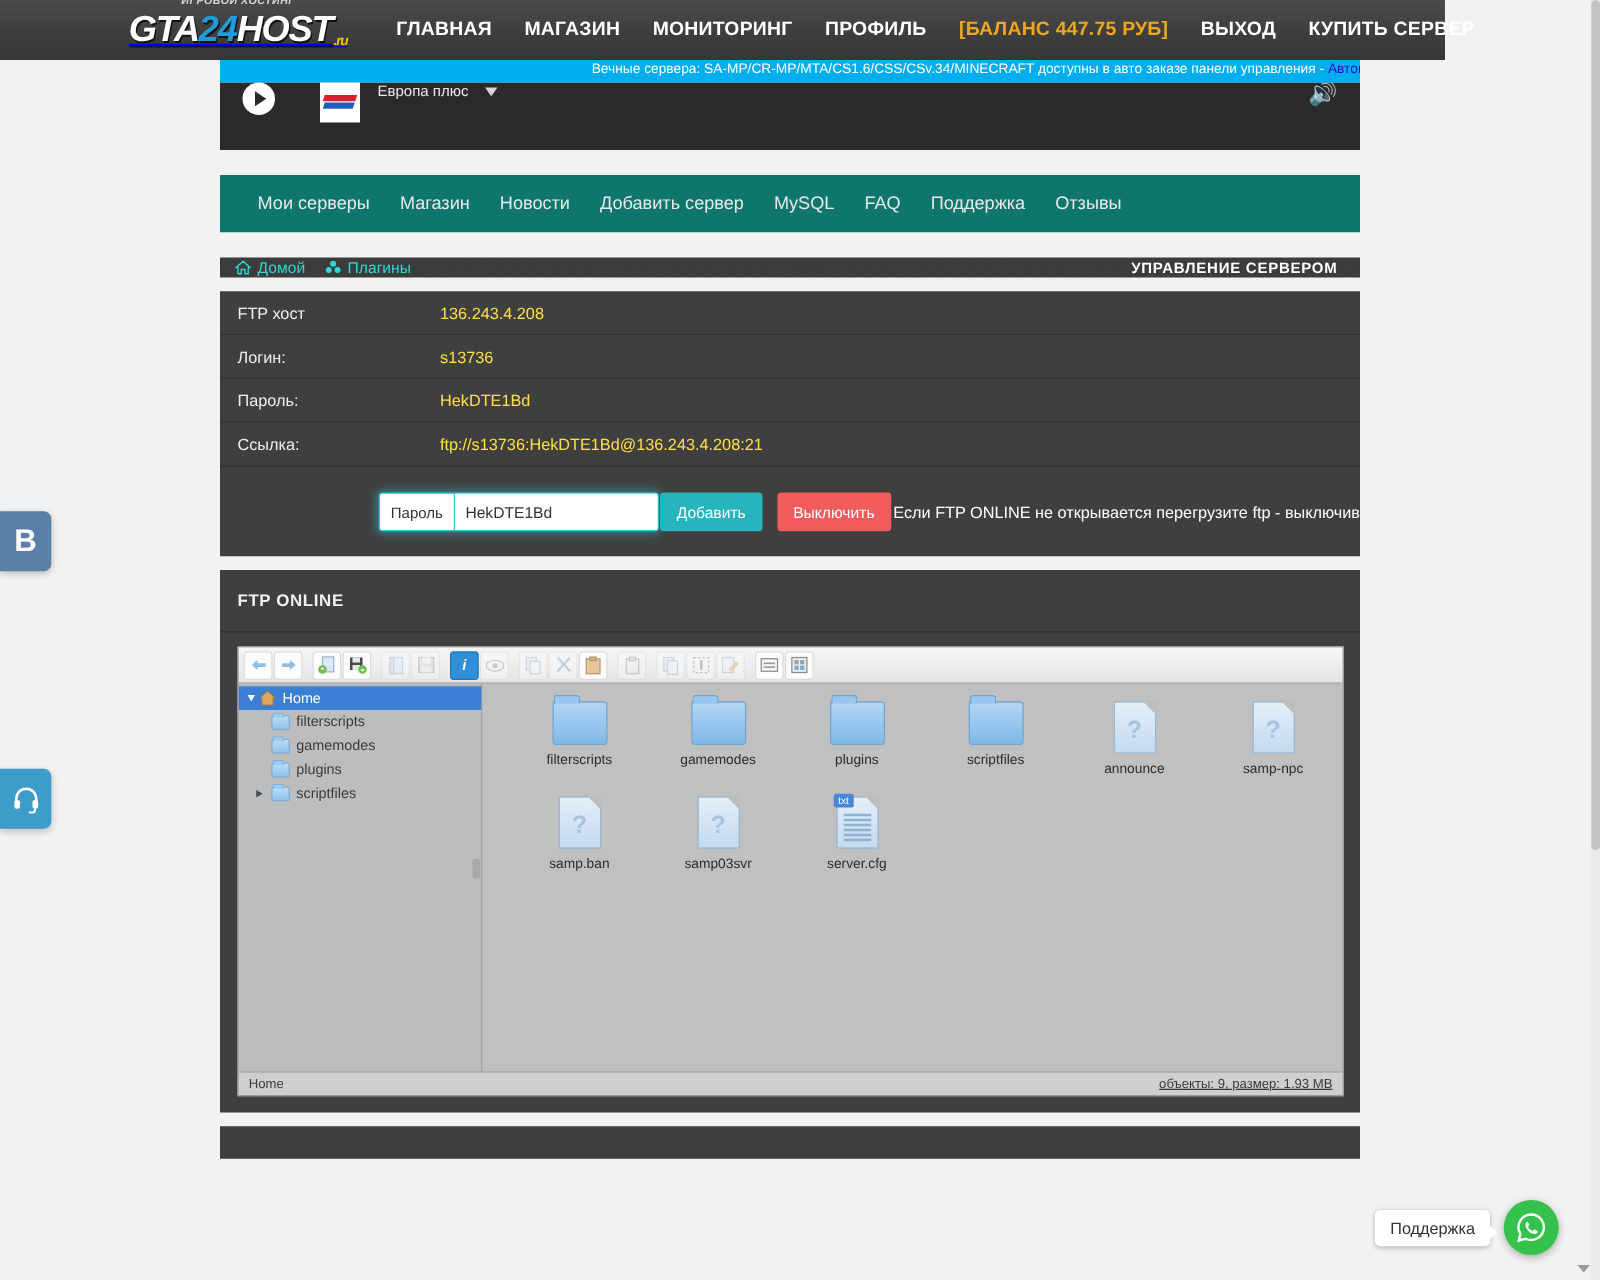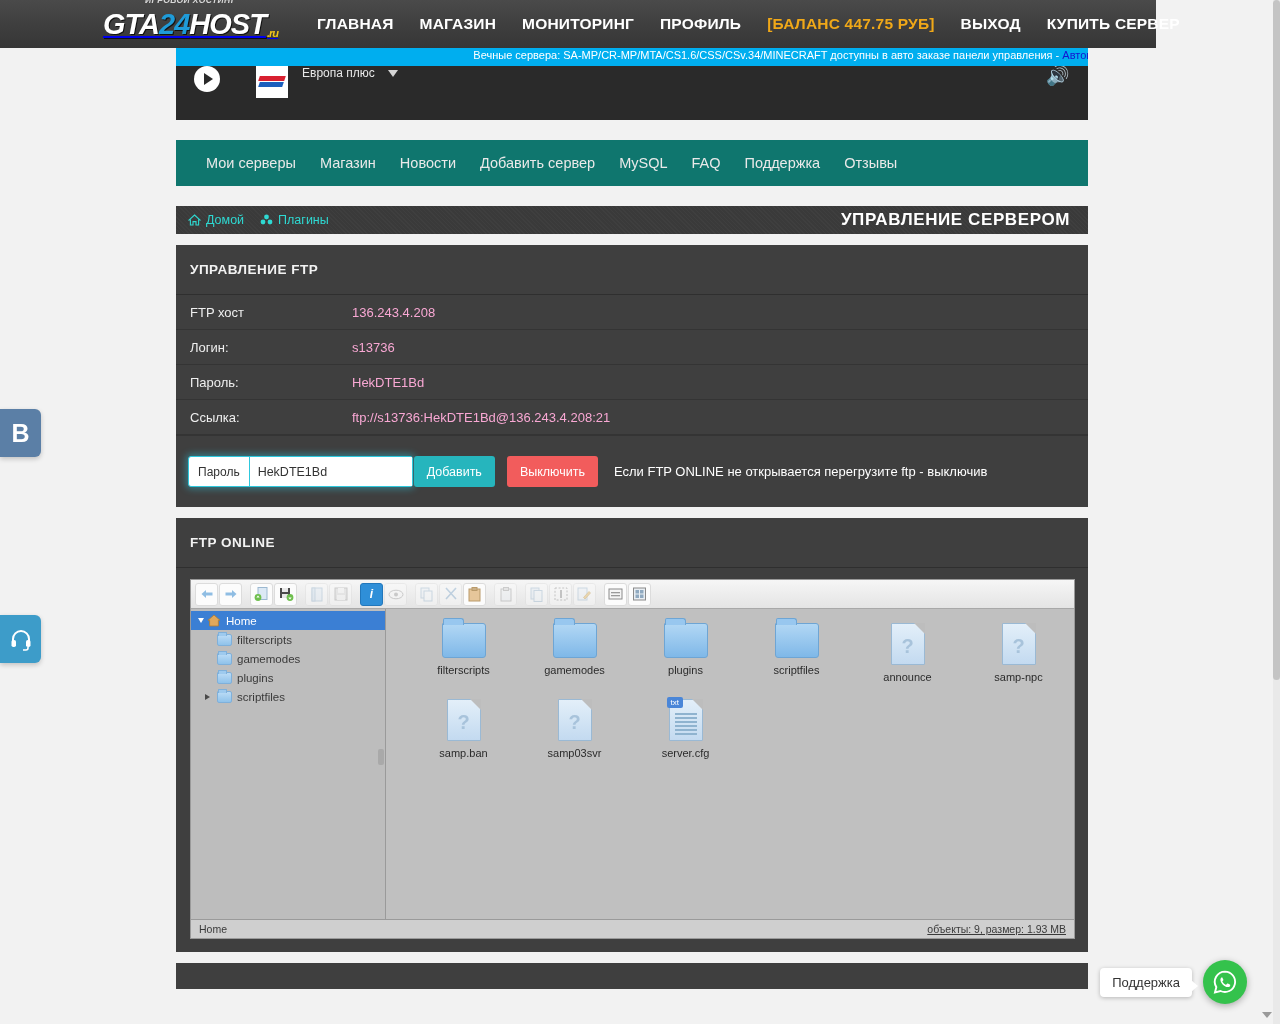--- a/index.html
+++ b/index.html
@@ -94,73 +94,74 @@
     display: flex; align-items: center; padding-left: 18px;
   }
   .menubar a {
     color: #e9e9e9; font-size: 14.5px; text-decoration: none;
     padding: 0 12px; white-space: nowrap;
   }
 
   .gap-white2 { height: 20px; background: #f2f2f2; }
 
   .crumbbar {
-    height: 28px; background: #3a3a3a;
+    height: 16px; background: #3a3a3a;
     display: flex; align-items: center; padding: 0 12px;
     background-image: repeating-linear-gradient(45deg, rgba(255,255,255,.022) 0 1px, transparent 1px 3px);
   }
   .crumb {
     display: flex; align-items: center; color: #2ed9d2;
     font-size: 12.5px; text-decoration: none; margin-right: 16px;
   }
   .crumb svg { margin-right: 5px; }
   .crumb-title {
-    margin-left: auto; color: #ffffff; font-size: 17px;
+    margin-left: auto; color: #ffffff; font-size: 12px;
     font-weight: bold; letter-spacing: .6px; padding-right: 6px;
   }
 
   .panel { background: #3f3f3f; margin-top: 11px; }
   .panel-head {
     height: 50px; display: flex; align-items: center; padding-left: 14px;
     color: #f2f2f2; font-size: 13.5px; font-weight: bold; letter-spacing: .5px;
     border-bottom: 1px solid #2f2f2f;
   }
 
   .kv-row {
     display: flex; height: 35px; align-items: center;
     border-bottom: 1px solid #343434; font-size: 13px;
   }
   .kv-row:last-of-type { border-bottom: none; }
   .kv-k { width: 176px; padding-left: 14px; color: #efefef; }
-  .kv-v { color: #f9a8d4; }
+  .kv-v { color: #fde047; }
 
   .formrow {
     display: flex; align-items: center; padding: 20px 0 20px 12px;
     border-top: 1px solid #343434;
+    justify-content: flex-end;
   }
   .inputgroup {
     display: flex; height: 31px; border: 1px solid #2ec8dd; border-radius: 3px;
     background: #fff; box-shadow: 0 0 7px 2px rgba(46,200,221,.45);
   }
   .ig-label {
     display: flex; align-items: center; padding: 0 9px;
     font-size: 12px; color: #333; border-right: 1px solid #2ec8dd;
   }
   .ig-input {
     border: none; outline: none; width: 162px; padding: 0 8px;
     font-size: 12.5px; color: #333; font-family: "Liberation Sans", sans-serif;
   }
   .btn {
     height: 31px; border: none; border-radius: 3px; cursor: pointer;
     font-size: 12.5px; color: #fff; padding: 0 13px;
     font-family: "Liberation Sans", sans-serif;
   }
   .btn-save { background: #26b5bd; margin-left: 1px; }
   .btn-off  { background: #f25c5c; margin-left: 12px; }
-  .hintnote { color: #ffffff; font-size: 13px; margin-left: 16px; }
+  .hintnote { color: #ffffff; font-size: 13px; margin-left: 2px; }
 
   
   .fm-wrap { padding: 11px 13px 13px 14px; }
   .fm {
     border: 1px solid #9a9a9a; background: #c0c0c0;
     display: flex; flex-direction: column; height: 360px;
   }
   .fm-toolbar {
     height: 29px; background: linear-gradient(180deg,#f6f6f6,#e4e4e4);
     border-bottom: 1px solid #a8a8a8;
@@ -366,21 +367,20 @@
         <circle cx="6.5" cy="3" r="2.4" fill="#2ed9d2"></circle>
         <circle cx="3" cy="8" r="2.4" fill="#2ed9d2"></circle>
         <circle cx="10" cy="8" r="2.4" fill="#2ed9d2"></circle>
       </svg>
       <span>Плагины</span>
     </a>
     <span class="crumb-title">УПРАВЛЕНИЕ СЕРВЕРОМ</span>
   </div>
 
   <section class="panel">
-    <div class="panel-head">УПРАВЛЕНИЕ FTP</div>
 
     <div class="kv-row">
       <div class="kv-k">FTP хост</div>
       <div class="kv-v">136.243.4.208</div>
     </div>
     <div class="kv-row">
       <div class="kv-k">Логин:</div>
       <div class="kv-v">s13736</div>
     </div>
     <div class="kv-row">

